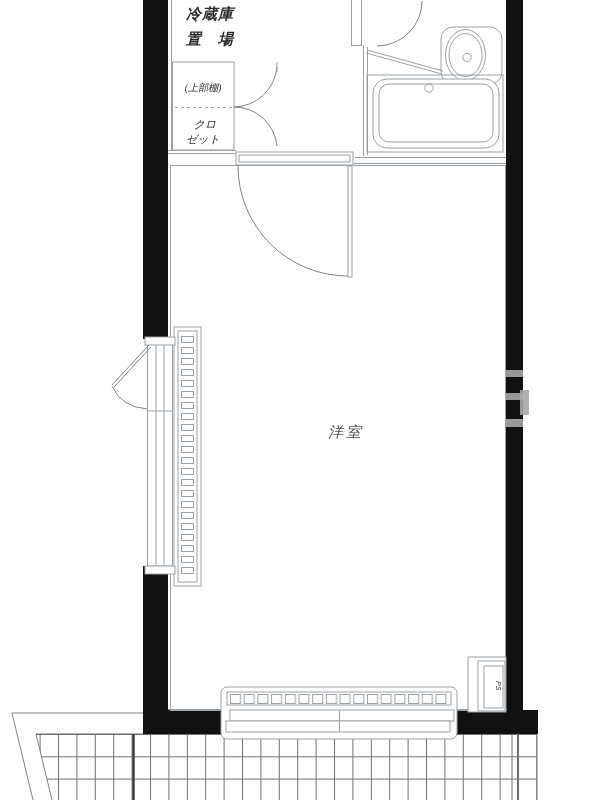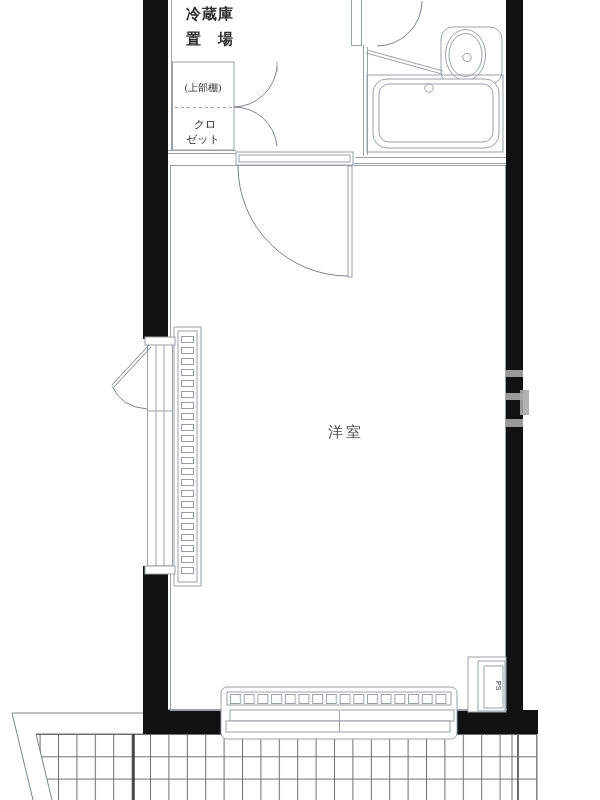--- a/index.html
+++ b/index.html
@@ -1,16 +1,16 @@
 <!DOCTYPE html>
 <html style="--wall: #111111; --line: #9aa1a6; --line_dark: #7d848a; --grid: #6e6e6e; --text: #2b2b2b; --text_soft: #4a4a4a; --watermark: #a9a9a9; --background: #ffffff;"><head>
 <meta charset="utf-8">
 <style>
   html,body{margin:0;padding:0;background:#fff;}
-  .stage{width:600px;height:800px;position:relative;background:#fff;overflow:hidden;}
+  .stage{width:600px;height:800px;position:relative;background:#fff;overflow:hidden;font-style:italic;}
   svg{display:block;}
   .bg{fill:var(--background,#fff);}
   .wall{fill:var(--wall,#111);stroke:none;}
   .ln{fill:none;stroke:var(--line,#9aa1a6);stroke-width:1;}
   .lnw{fill:var(--background,#fff);stroke:var(--line,#9aa1a6);stroke-width:1;}
   .lnd{fill:none;stroke:var(--line_dark,#7d848a);stroke-width:1;}
   .dash{stroke-dasharray:3 3;}
   .gridln{fill:none;stroke:var(--grid,#6e6e6e);stroke-width:1;}
   .thick{fill:none;stroke:#3a3a3a;stroke-width:2.4;}
   .wm{fill:var(--watermark,#a9a9a9);opacity:.9;}

